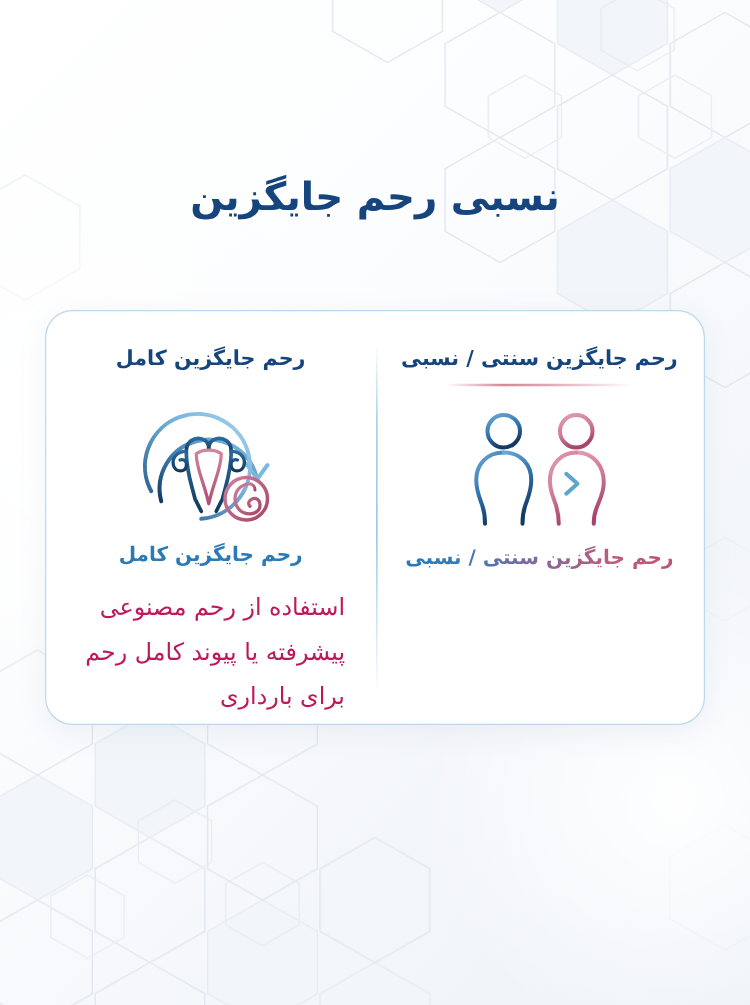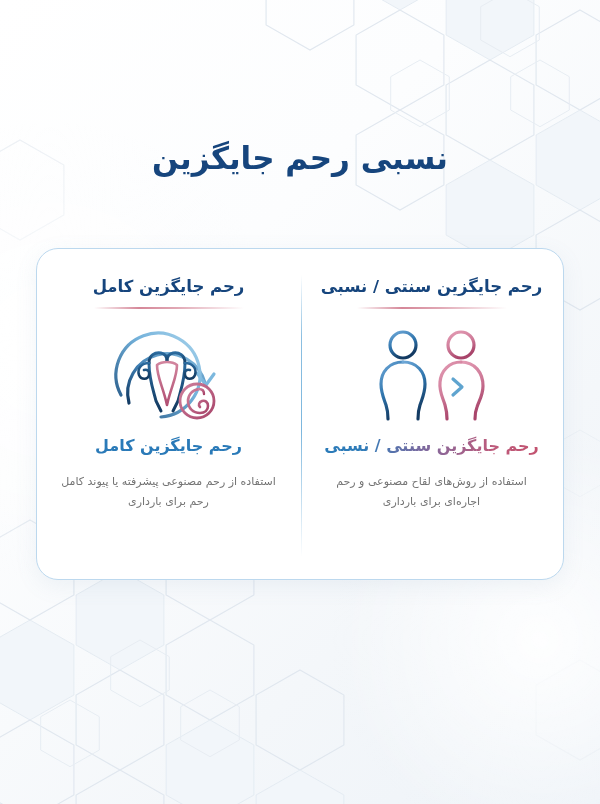--- a/index.html
+++ b/index.html
@@ -141,23 +141,22 @@
   .label-grad {
     background: linear-gradient(to left, #c2526f 0%, #bd5b7c 22%, #7a6aa0 55%, #2f7cb9 82%, #2a7ab8 100%);
     -webkit-background-clip: text;
     background-clip: text;
     color: transparent;
     -webkit-text-fill-color: transparent;
   }
 
   .col-desc {
     margin-top: 14px;
-    font-size: 11px;
-    color: #737373;
-    text-align: center;
+    font-size: 19px;
+    color: #be185d;
     direction: rtl;
     line-height: 1.85;
     max-width: 215px;
   }
 </style>
 </head>
 <body>
 
 <div id="page">
 
@@ -264,21 +263,20 @@
 
           <line x1="50" y1="62" x2="50" y2="94" stroke="url(#gBarB)" stroke-width="3.2" stroke-linecap="round"></line>
           <line x1="67" y1="62" x2="67" y2="94" stroke="url(#gBarP)" stroke-width="3.2" stroke-linecap="round"></line>
 
           <line x1="34" y1="62" x2="88" y2="62" stroke="url(#gArrow)" stroke-width="3.2" stroke-linecap="round"></line>
           <path d="M80 54 L89 62 L80 70" fill="none" stroke="#5fa4cf" stroke-width="3.2" stroke-linecap="round" stroke-linejoin="round"></path>
         </svg>
       </div>
 
       <div class="col-label label-grad">رحم جایگزین سنتی / نسبی</div>
-      <div class="col-desc">استفاده از روش‌های لقاح مصنوعی و رحم اجاره‌ای برای بارداری</div>
     </div>
 
     <div class="col">
       <div class="col-header">رحم جایگزین کامل</div>
       <div class="header-rule"></div>
 
       <div class="icon-wrap">
         <svg width="120" height="96" viewBox="0 0 120 96" xmlns="http://www.w3.org/2000/svg">
           <defs>
             <linearGradient id="gRing" x1="0" y1="1" x2="1" y2="0">

